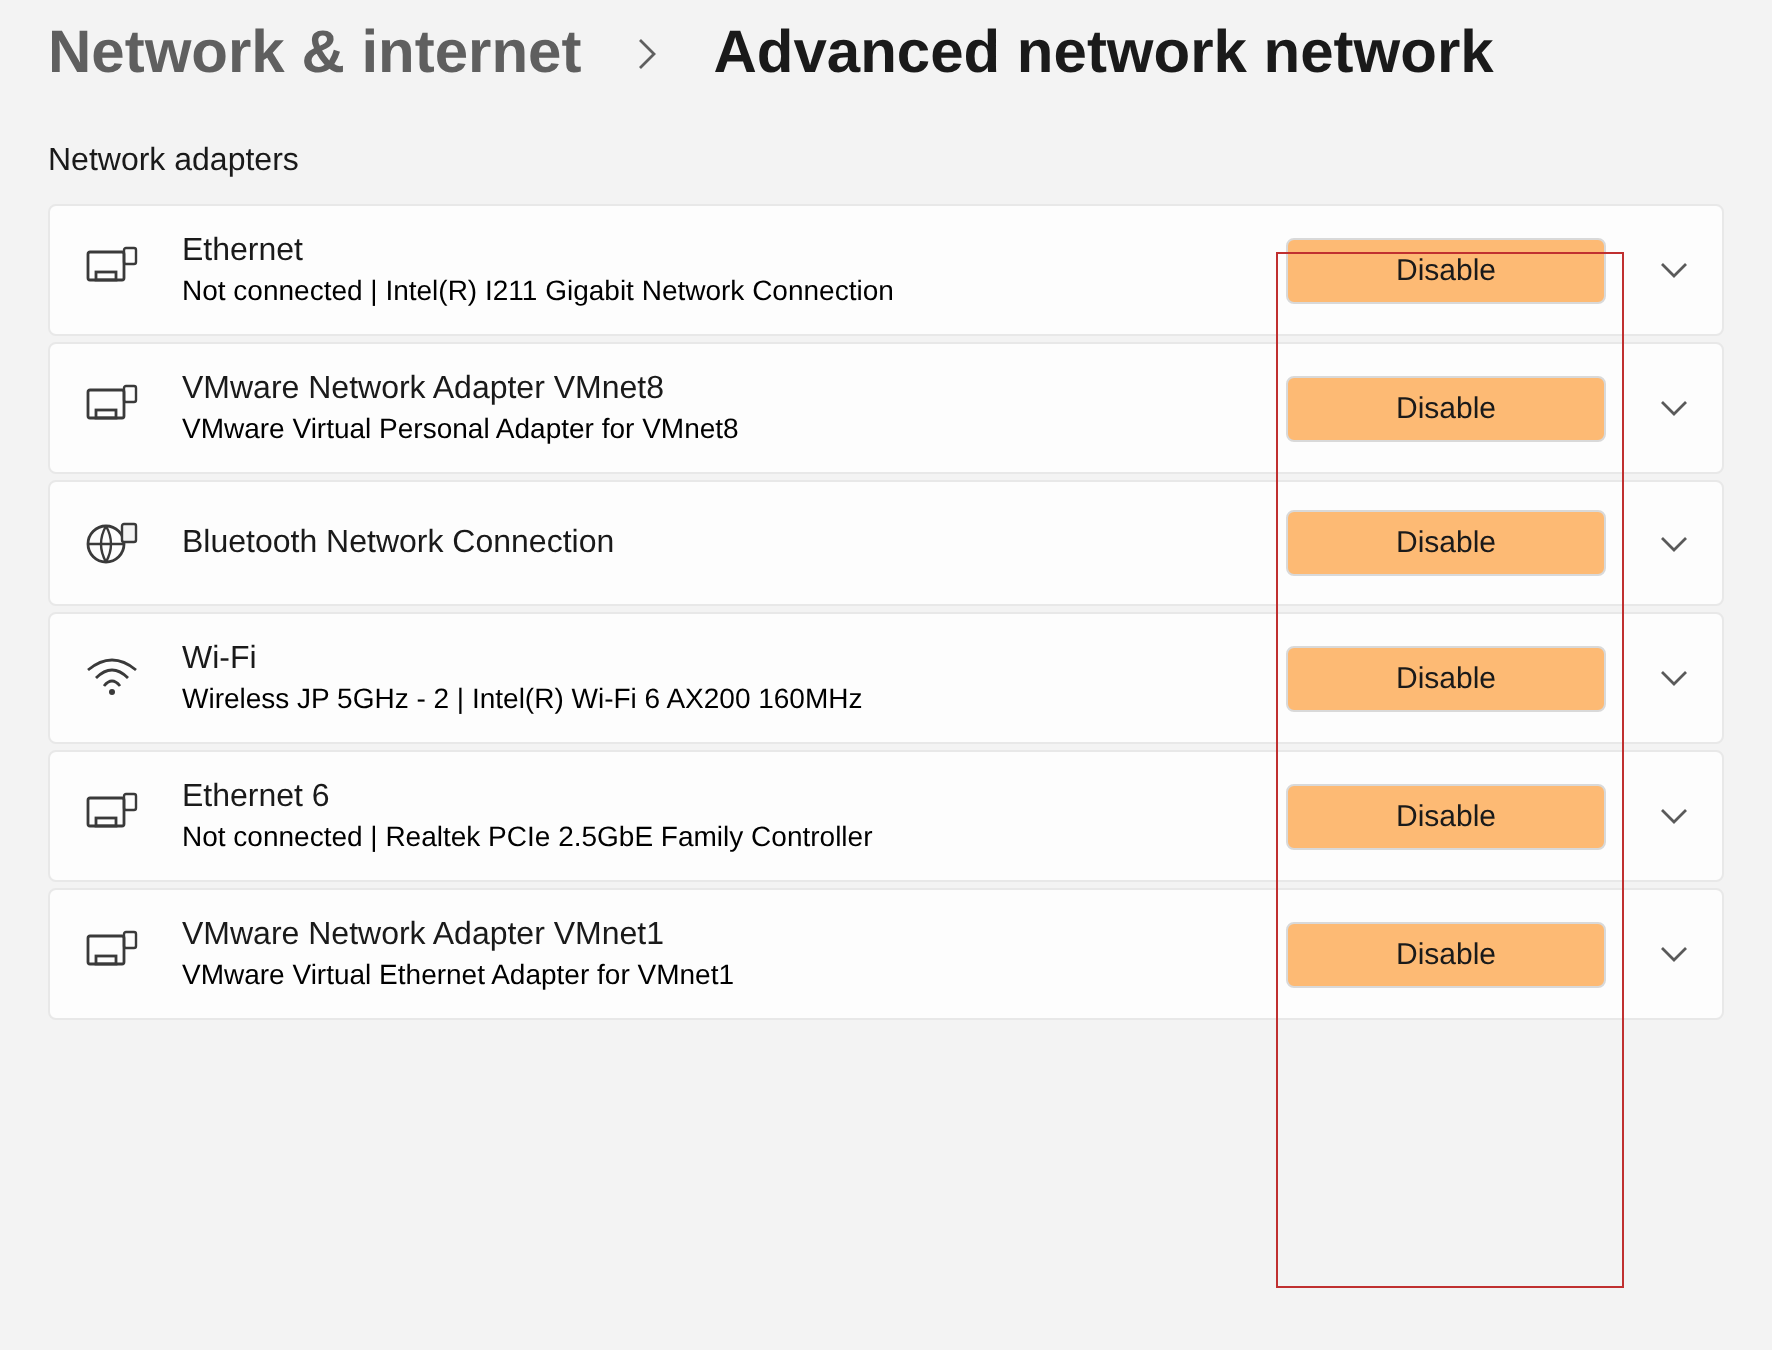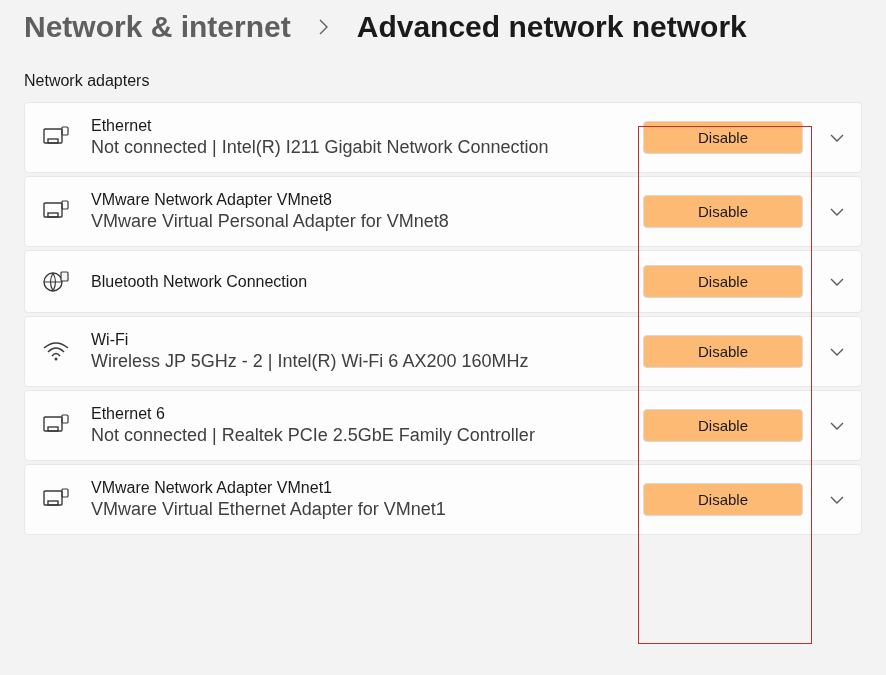--- a/index.html
+++ b/index.html
@@ -71,22 +71,22 @@
       display: flex;
       flex-direction: column;
       gap: 2px;
       justify-content: flex-end;
     }
     .adapter-title {
       font-size: 16px;
       color: #1a1a1a;
     }
     .adapter-desc {
-      font-size: 18px;
-      color: #404040;
+      font-size: 14px;
+      color: #000000;
     }
     .disable-btn {
       background: #fdba74;
       border: 1px solid #d9d9d9;
       border-radius: 4px;
       padding: 7px 30px;
       font-size: 15px;
       color: #1a1a1a;
       cursor: pointer;
       width: 160px;

